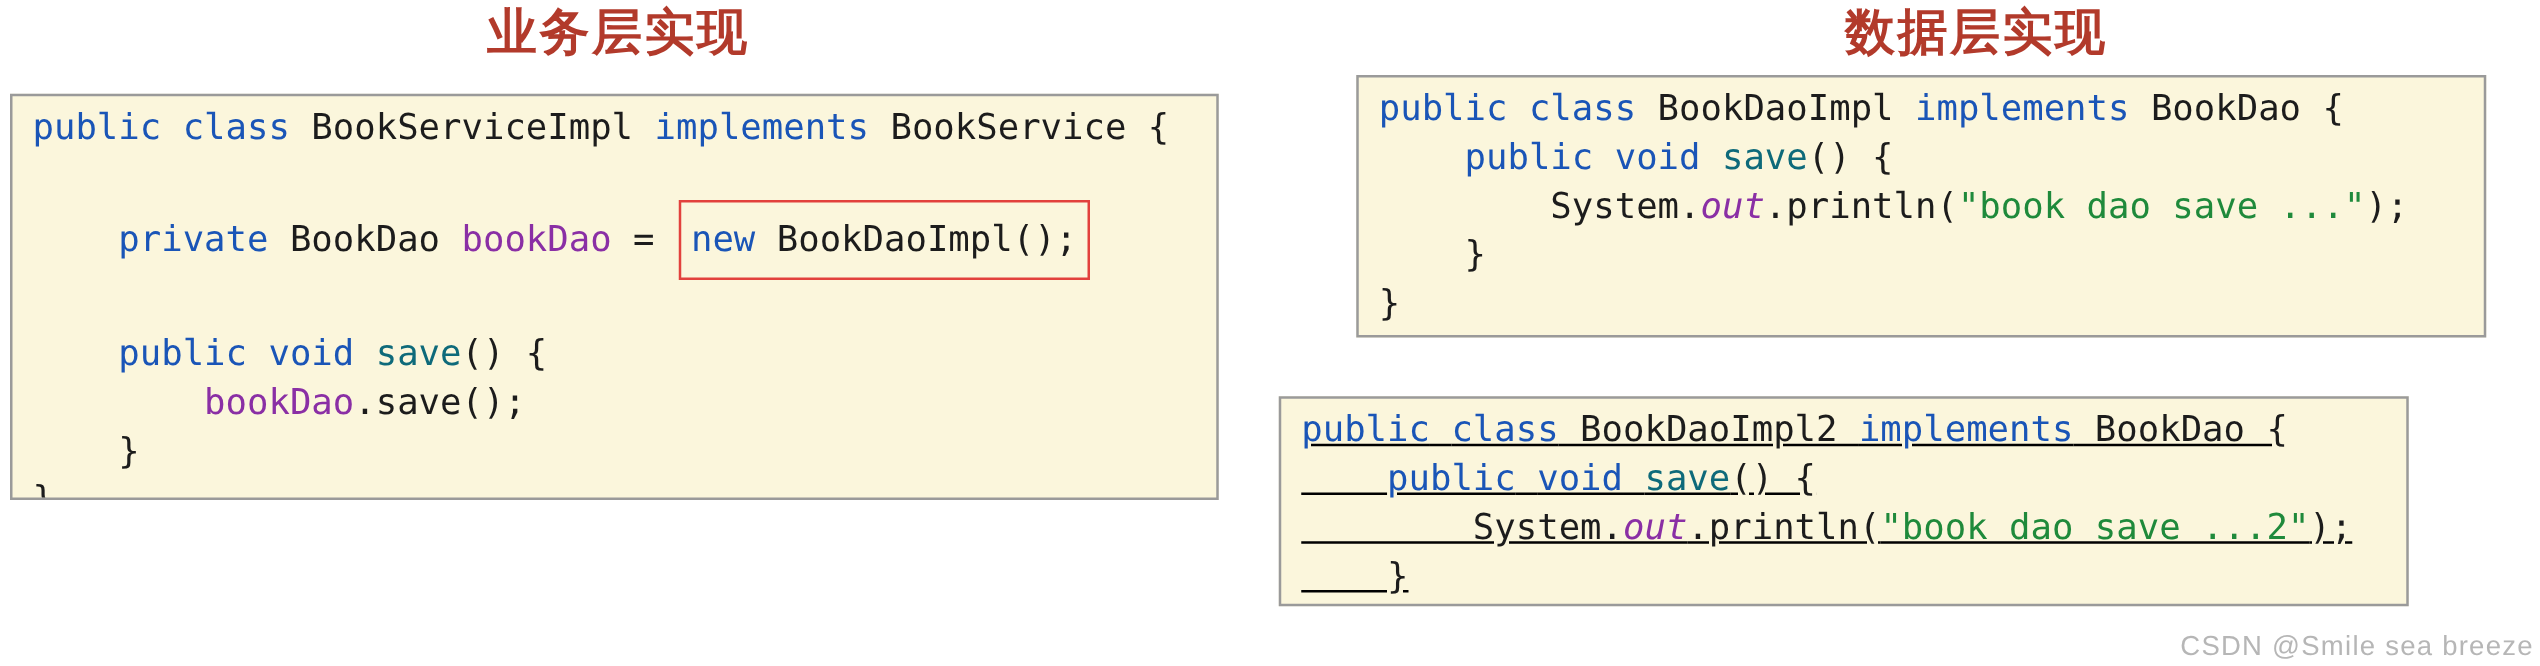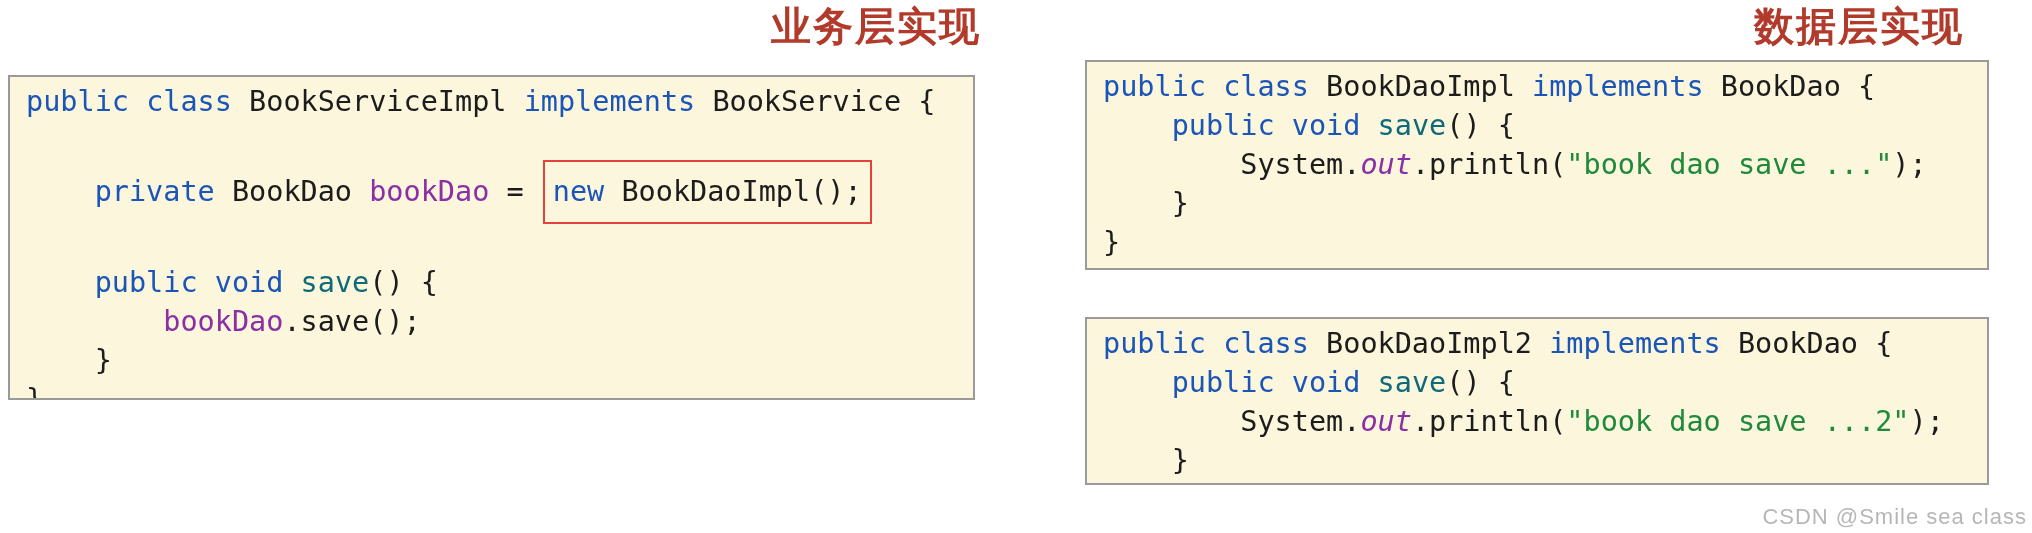--- a/index.html
+++ b/index.html
@@ -8,41 +8,41 @@
     height: 533px;
     position: relative;
     background: #ffffff;
     overflow: hidden;
     font-family: "Liberation Sans", sans-serif;
   }
   .panel-title {
     position: absolute;
     top: 2px;
     height: 50px;
-    text-align: right;
+    text-align: center;
     font-size: 40px;
     font-weight: bold;
     color: var(--title-color, #b23a2b);
     letter-spacing: 2px;
     line-height: 48px;
   }
   .title-left  { left: 8px;    width: 973px; }
-  .title-right { left: 1060px; width: 904px; }
+  .title-right { left: 1129px; width: 904px; }
 
   .code-block {
     position: absolute;
     box-sizing: border-box;
     background: var(--block-bg, #fbf6dc);
     border: 2px solid var(--block-border, #9a9a9a);
     padding: 5px 16px;
     overflow: hidden;
   }
   #block-left { left: 8px;    top: 75px;  width: 967px; height: 325px; }
   #block-r1   { left: 1085px; top: 60px;  width: 904px; height: 210px; }
-  #block-r2   { left: 1085px; top: 317px; width: 904px; height: 168px; }
+  #block-r2   { left: 1023px; top: 317px; width: 904px; height: 168px; text-decoration: underline; }
 
   pre.code {
     margin: 0;
     font-family: "DejaVu Sans Mono", "Liberation Mono", monospace;
     font-size: 28.5px;
     line-height: 39px;
     white-space: pre;
   }
   .tok-kw { color: var(--c-kw, #1a55b7); }
   .tok-tx { color: var(--c-tx, #1c1c1c); }
@@ -79,13 +79,13 @@
 </div>
 
 <div class="code-block" id="block-r1">
   <pre class="code"><div class="line"><span class="tok-kw">public</span><span class="tok-tx"> </span><span class="tok-kw">class</span><span class="tok-tx"> BookDaoImpl </span><span class="tok-kw">implements</span><span class="tok-tx"> BookDao {</span></div><div class="line"><span class="tok-tx">    </span><span class="tok-kw">public</span><span class="tok-tx"> </span><span class="tok-kw">void</span><span class="tok-tx"> </span><span class="tok-fn">save</span><span class="tok-tx">() {</span></div><div class="line"><span class="tok-tx">        System.</span><span class="tok-sf">out</span><span class="tok-tx">.println(</span><span class="tok-st">"book dao save ..."</span><span class="tok-tx">);</span></div><div class="line"><span class="tok-tx">    }</span></div><div class="line"><span class="tok-tx">}</span></div></pre>
 </div>
 
 <div class="code-block" id="block-r2">
   <pre class="code"><div class="line"><span class="tok-kw">public</span><span class="tok-tx"> </span><span class="tok-kw">class</span><span class="tok-tx"> BookDaoImpl2 </span><span class="tok-kw">implements</span><span class="tok-tx"> BookDao {</span></div><div class="line"><span class="tok-tx">    </span><span class="tok-kw">public</span><span class="tok-tx"> </span><span class="tok-kw">void</span><span class="tok-tx"> </span><span class="tok-fn">save</span><span class="tok-tx">() {</span></div><div class="line"><span class="tok-tx">        System.</span><span class="tok-sf">out</span><span class="tok-tx">.println(</span><span class="tok-st">"book dao save ...2"</span><span class="tok-tx">);</span></div><div class="line"><span class="tok-tx">    }</span></div><div class="line"><span class="tok-tx">}</span></div></pre>
 </div>
 
-<div class="watermark">CSDN @Smile sea class</div>
+<div class="watermark">CSDN @Smile sea breeze</div>
 
 </body></html>

